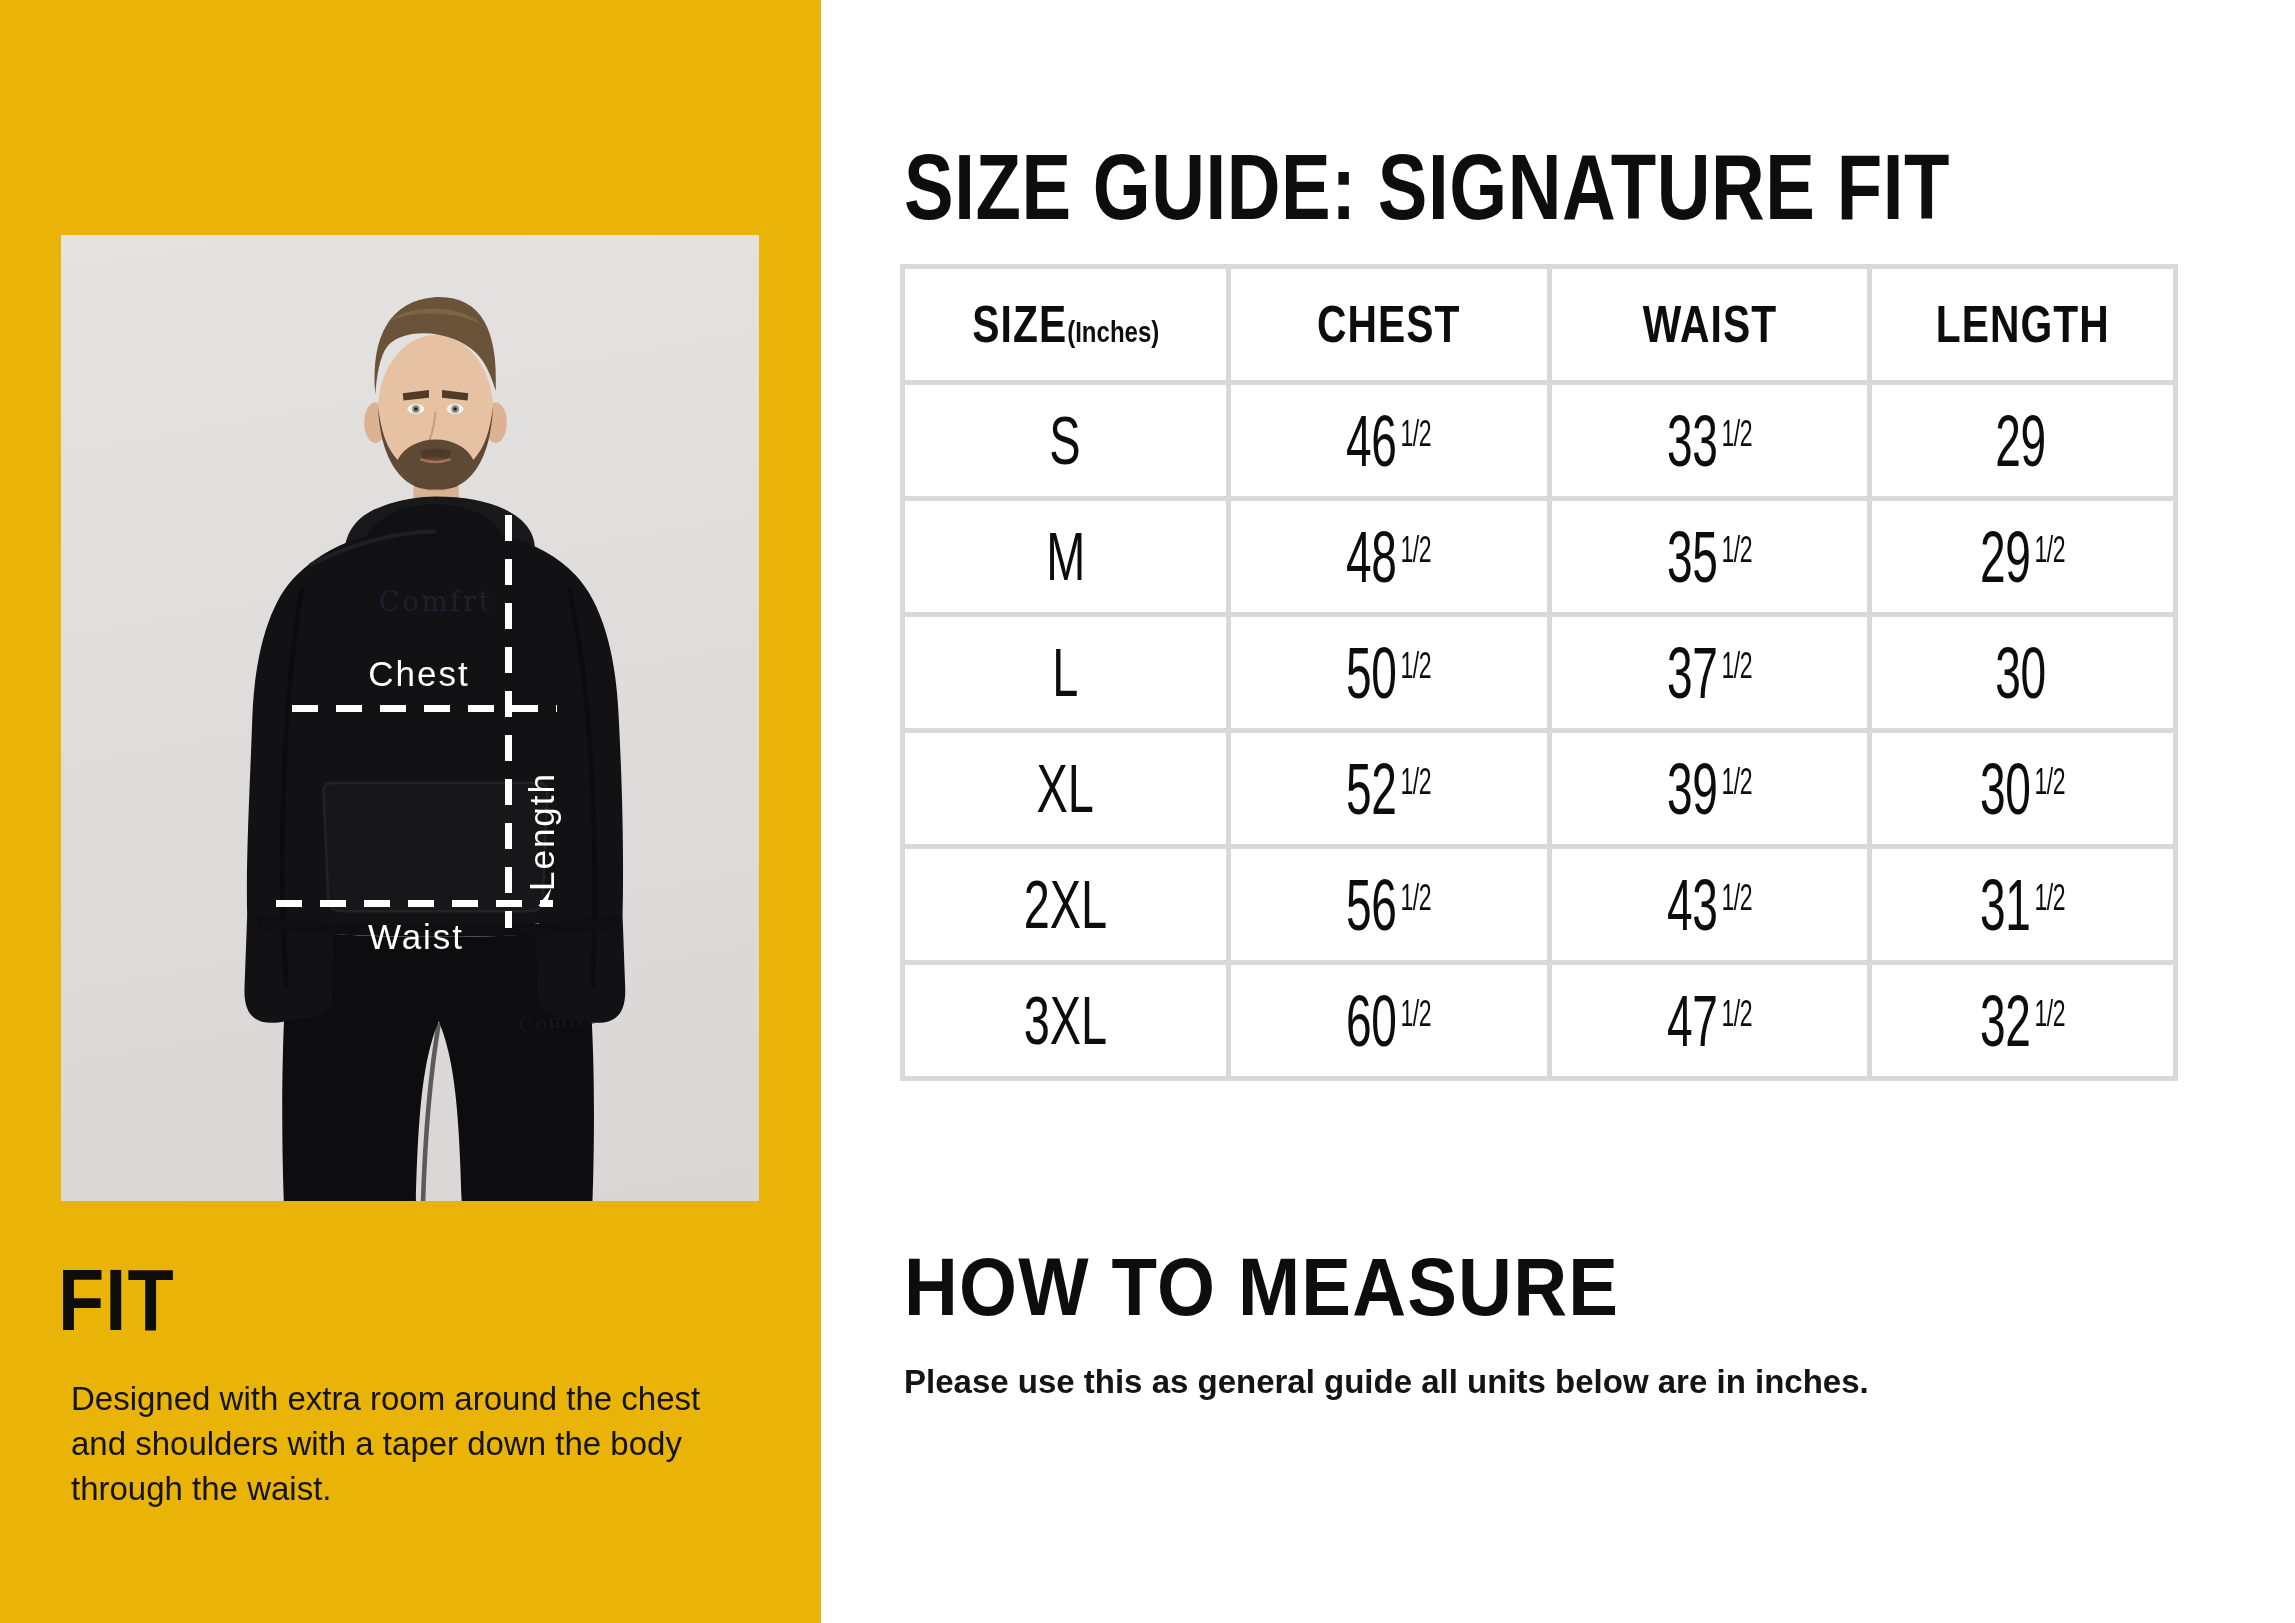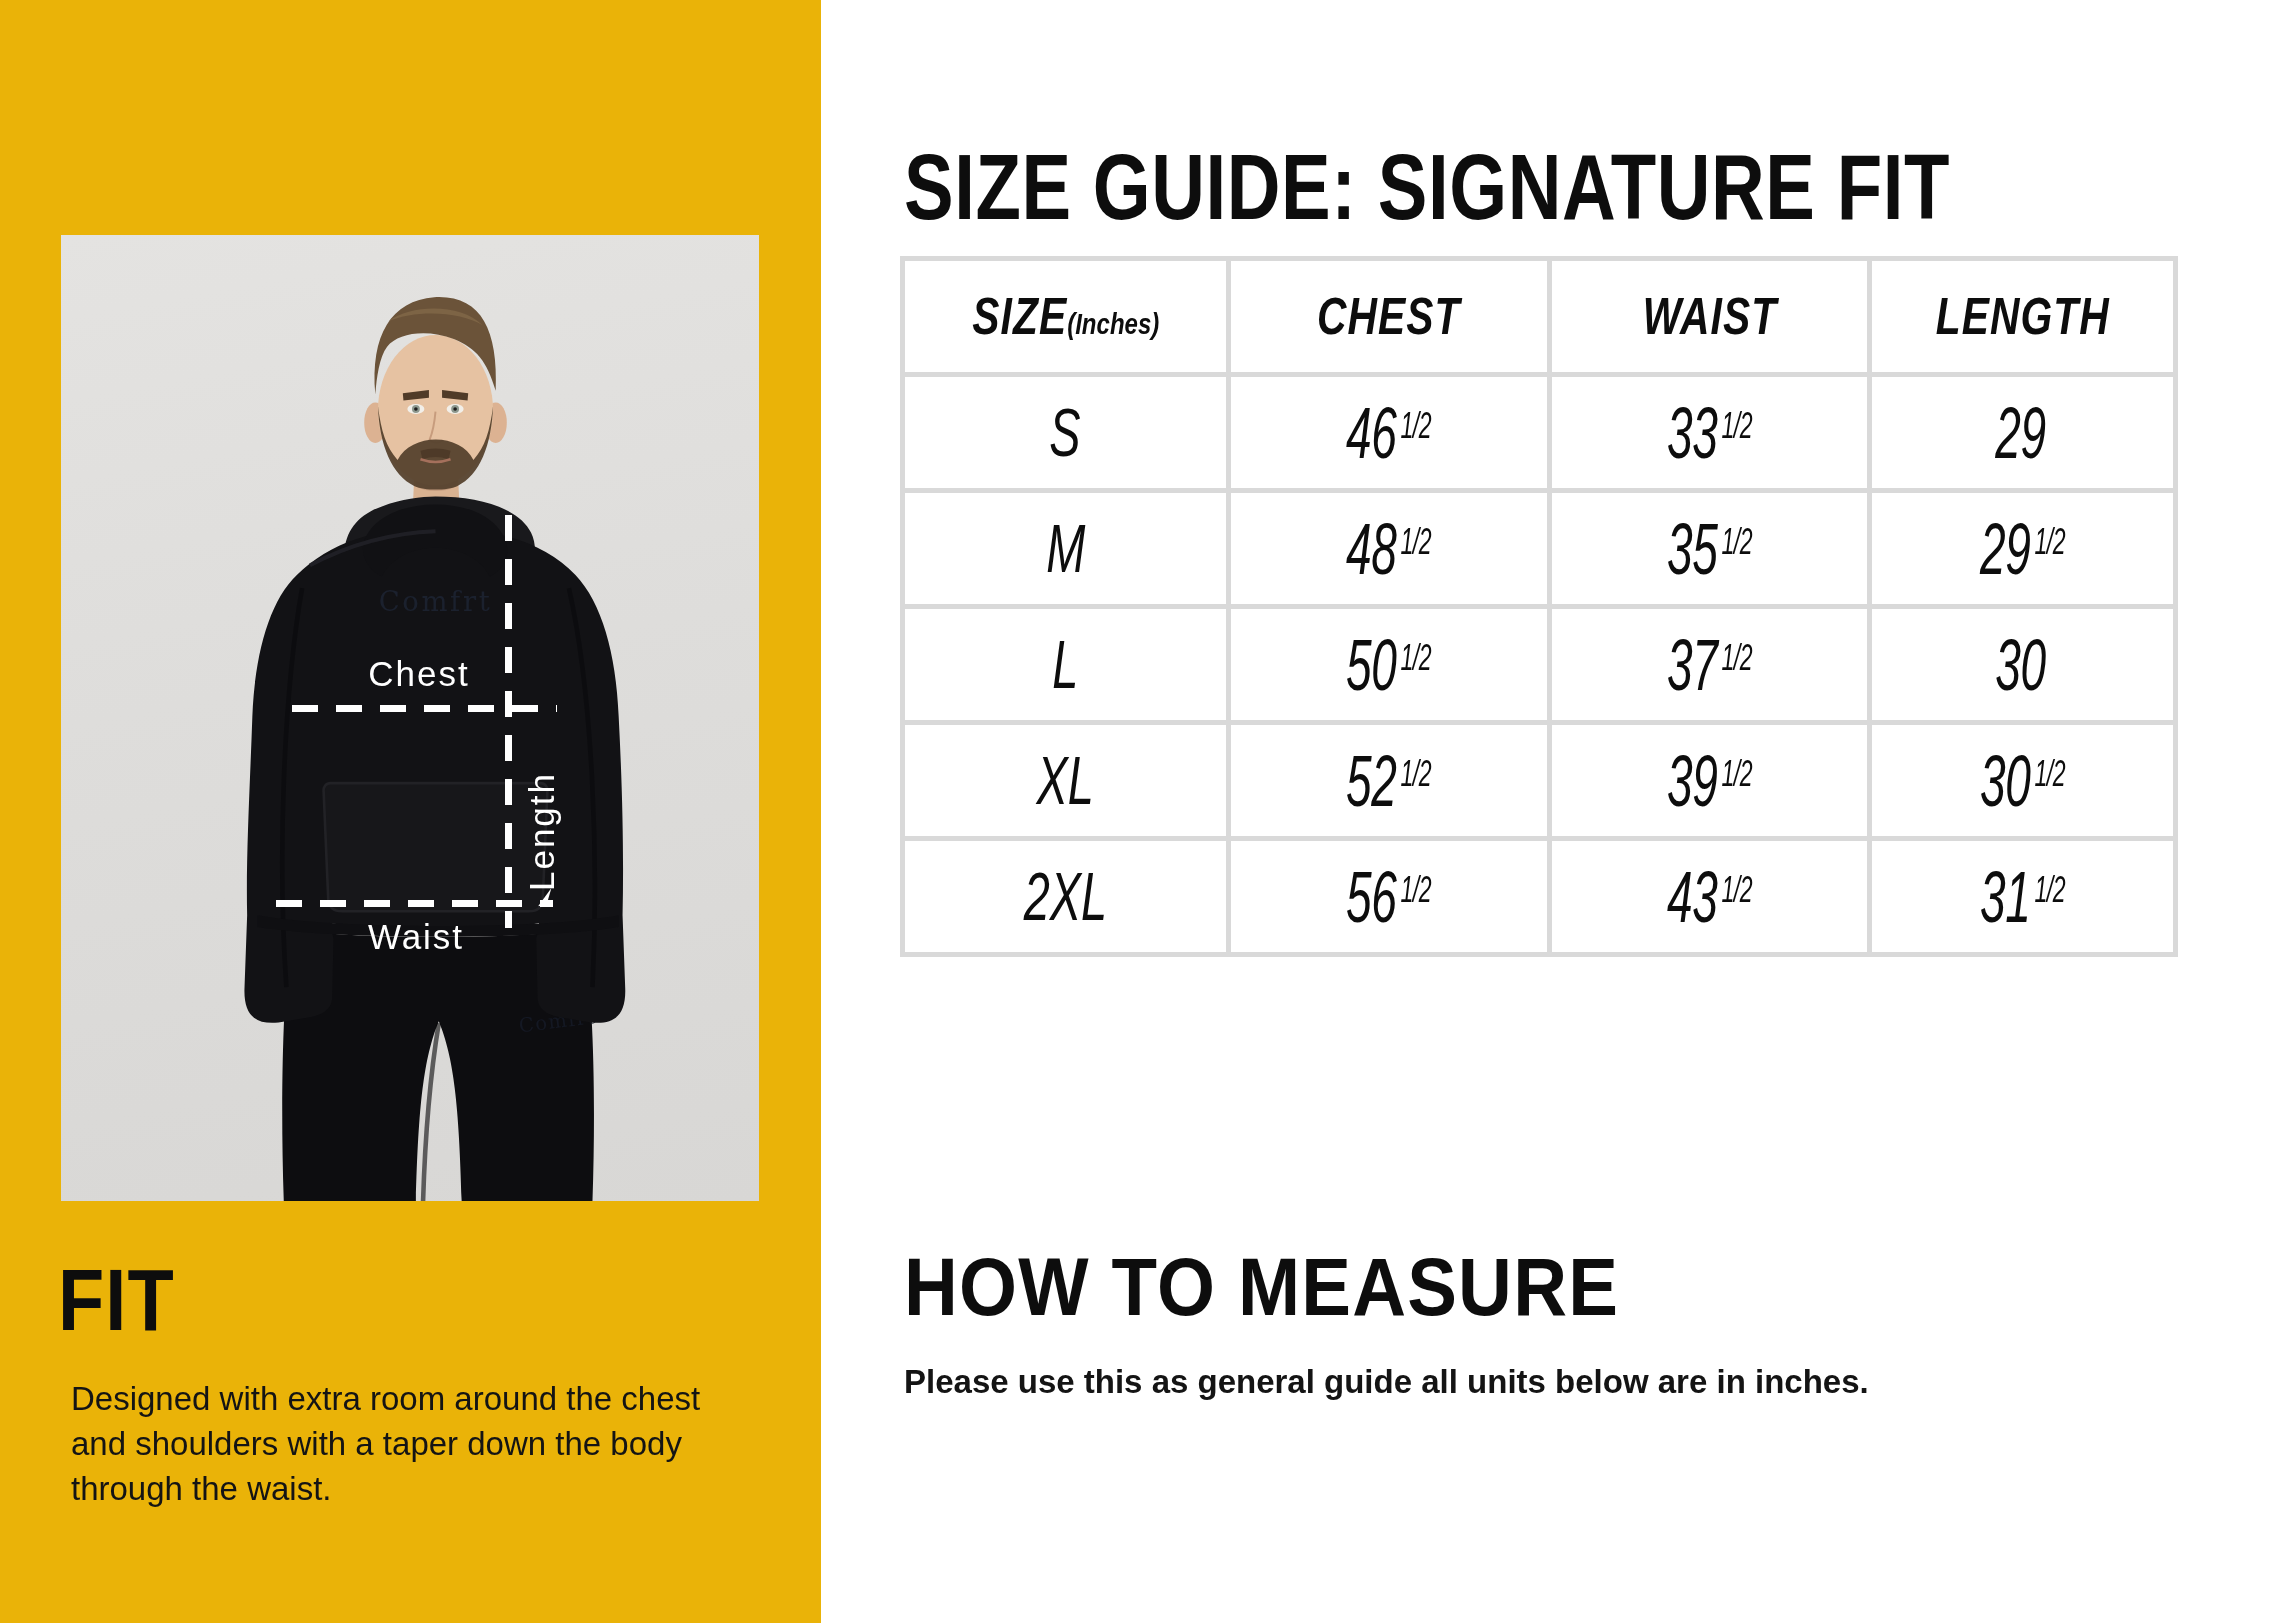--- a/index.html
+++ b/index.html
@@ -49,22 +49,22 @@
     position:absolute; left:59px; top:1365px; width:662px; margin:12px;
     font-size:33px; line-height:1.36; color:#141414;
   }
   
   .doc-title {
     position:absolute; left:904px; top:134px; margin:0;
     font-size:93px; font-weight:bold; letter-spacing:0.7px;
     transform:scaleX(0.80); transform-origin:left center; white-space:nowrap;
   }
   table.size-table {
-    position:absolute; left:900px; top:256px; width:1273px;
-    border-collapse:collapse; table-layout:fixed; background:#ffffff;font-style:italic;
+    position:absolute; left:900px; top:264px; width:1273px;
+    border-collapse:collapse; table-layout:fixed; background:#ffffff;
   }
   .size-table th, .size-table td {
     border:5.2px solid #d9d9d9; height:111px; padding:0;
     text-align:center; vertical-align:middle; background:#ffffff;
   }
   .cond-wrap { display:inline-block; transform:scaleX(0.80); white-space:nowrap; }
   .hdr-text { font-size:51px; font-weight:bold; letter-spacing:1.3px; }
   .hdr-unit { font-size:30px; font-weight:bold; letter-spacing:0; }
   .size-cell {
     display:inline-block; transform:scaleX(0.68); white-space:nowrap;
@@ -197,20 +197,26 @@
         <td><span class="num-cell"><span>52</span><sup>1/2</sup></span></td>
         <td><span class="num-cell"><span>39</span><sup>1/2</sup></span></td>
         <td><span class="num-cell"><span>30</span><sup>1/2</sup></span></td>
       </tr>
       <tr>
         <td><span class="size-cell">2XL</span></td>
         <td><span class="num-cell"><span>56</span><sup>1/2</sup></span></td>
         <td><span class="num-cell"><span>43</span><sup>1/2</sup></span></td>
         <td><span class="num-cell"><span>31</span><sup>1/2</sup></span></td>
       </tr>
+      <tr>
+        <td><span class="size-cell">3XL</span></td>
+        <td><span class="num-cell"><span>60</span><sup>1/2</sup></span></td>
+        <td><span class="num-cell"><span>47</span><sup>1/2</sup></span></td>
+        <td><span class="num-cell"><span>32</span><sup>1/2</sup></span></td>
+      </tr>
     </tbody>
   </table>
 
   <h2 class="h2m-heading">HOW TO MEASURE</h2>
 
   <div class="measure-copy">
     <p>Please use this as general guide all units below are in inches.</p>
   </div>
 
 </div>

